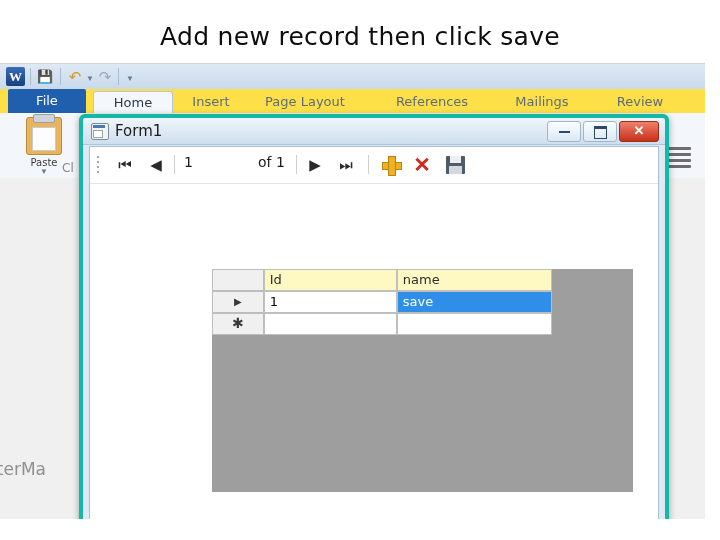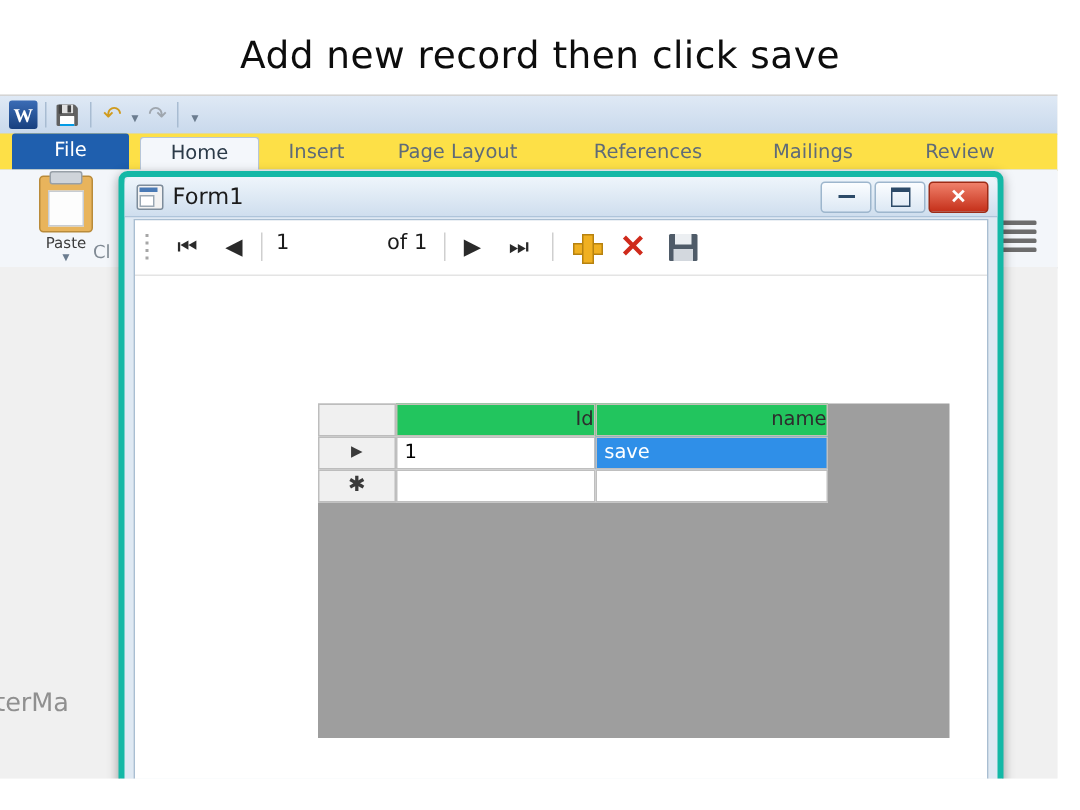--- a/index.html
+++ b/index.html
@@ -428,23 +428,23 @@
     line-height: 20px;
     background: #ffffff;
     font-family: "DejaVu Sans", sans-serif;
     overflow: hidden;
     white-space: nowrap;
   }
   .cell.sel-col { width: 56px; background: #f0f0f0; border-color: #bdbdbd; text-align: center; color: #3a3a3a; }
   .cell.c-id   { width: 144px; padding-left: 5px; }
   .cell.c-name { width: 168px; padding-left: 5px; }
   .hdr {
-    background: #22c55e;
+    background: #fef9c3;
     border-color: #c3c0b8;
-    text-align: right;
+    text-align: left;
     color: #2d2d2d;
     font-size: 13px;
   }
   .cell.selected {
     background: #2f8fe8;
     color: #ffffff;
   }
   .row-marker { font-size: 10px; color: #202020; }
   .new-marker { font-size: 14px; color: #202020; line-height: 19px; }
 

